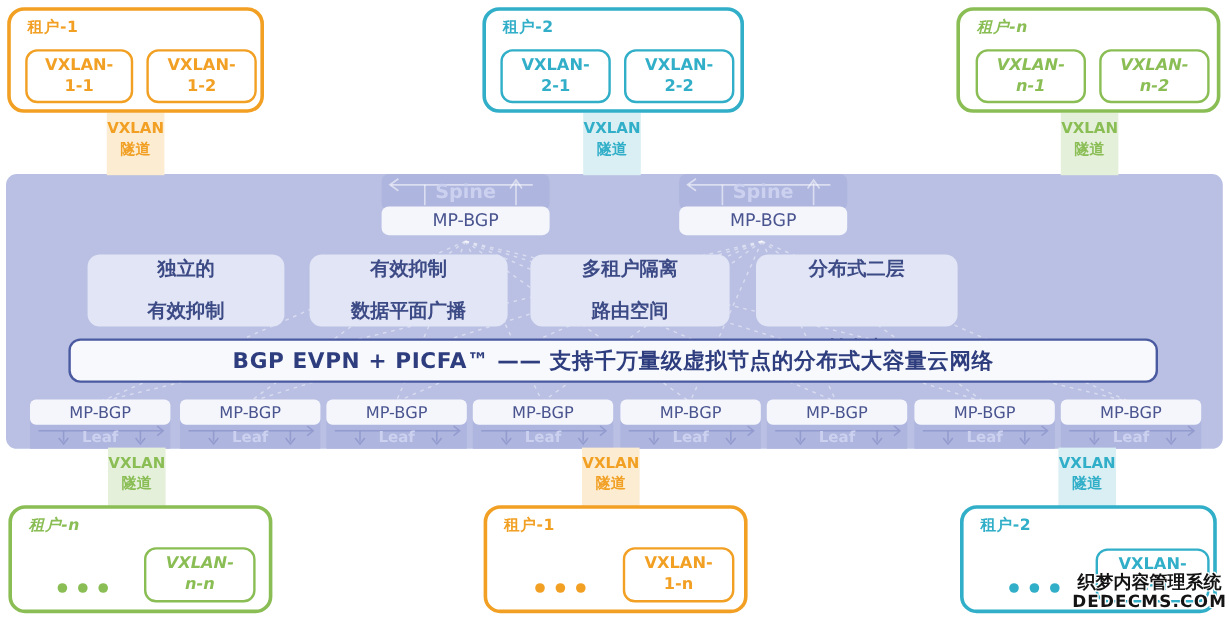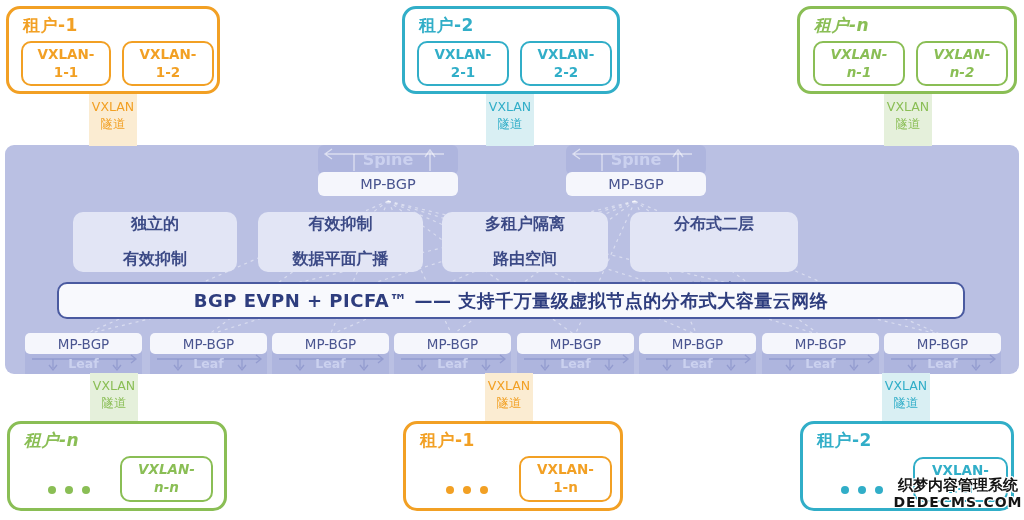--- a/index.html
+++ b/index.html
@@ -5,33 +5,33 @@
   html,body{margin:0;padding:0;}
   body{width:1024px;height:520px;background:#ffffff;overflow:hidden;
        font-family:"DejaVu Sans","Liberation Sans",sans-serif;}
   .stage{position:relative;width:1024px;height:520px;background:#fff;}
 
   
   .tenant{position:absolute;border-radius:14px;background:#fff;box-sizing:border-box;z-index:3;}
   .tenant.c-orange{border:3px solid var(--orange,#F2A024);}
   .tenant.c-teal{border:3px solid var(--teal,#31AEC8);padding-left:28px;}
   .tenant.c-green{border:3px solid var(--green,#8ABE55);font-style:italic;}
-  .tenant .t-title{position:absolute;left:14px;top:5px;font-size:17px;font-weight:bold;letter-spacing:.5px;text-align:center;}
+  .tenant .t-title{position:absolute;left:14px;top:5px;font-size:13px;font-weight:bold;letter-spacing:.5px;text-align:center;}
   .c-orange .t-title,.c-orange .chip,.c-orange .dots i{color:var(--orange,#F2A024);}
   .c-teal .t-title,.c-teal .chip,.c-teal .dots i{color:var(--teal,#31AEC8);}
   .c-green .t-title,.c-green .chip,.c-green .dots i{color:var(--green,#8ABE55);}
   .chip{position:absolute;box-sizing:border-box;border-radius:10px;display:flex;flex-direction:column;
         align-items:center;justify-content:center;font-size:13.5px;font-weight:bold;line-height:1.3;background:#fff;}
   .c-orange .chip{border:2.5px solid var(--orange,#F2A024);}
   .c-teal .chip{border:2.5px solid var(--teal,#31AEC8);}
   .c-green .chip{border:2.5px solid var(--green,#8ABE55);}
 
   
   .ribbon{position:absolute;width:48px;display:flex;flex-direction:column;align-items:center;
-          justify-content:flex-start;padding-top:5px;box-sizing:border-box;font-size:12.5px;font-weight:normal;
+          justify-content:flex-start;padding-top:5px;box-sizing:border-box;font-size:12.5px;font-weight:bold;
           line-height:1.35;z-index:2;}
   .ribbon.r-orange{background:var(--orange-tint,#FBECD2);color:var(--orange,#F2A024);}
   .ribbon.r-teal{background:var(--teal-tint,#D9EFF3);color:var(--teal,#31AEC8);}
   .ribbon.r-green{background:var(--green-tint,#E5F0DB);color:var(--green,#8ABE55);}
 
   
   .panel{position:absolute;left:5px;top:145px;width:1014px;height:229px;border-radius:9px;
          background:var(--panel-bg,#BAC0E3);z-index:1;}
   .mesh{position:absolute;left:0;top:0;z-index:1;}
 

